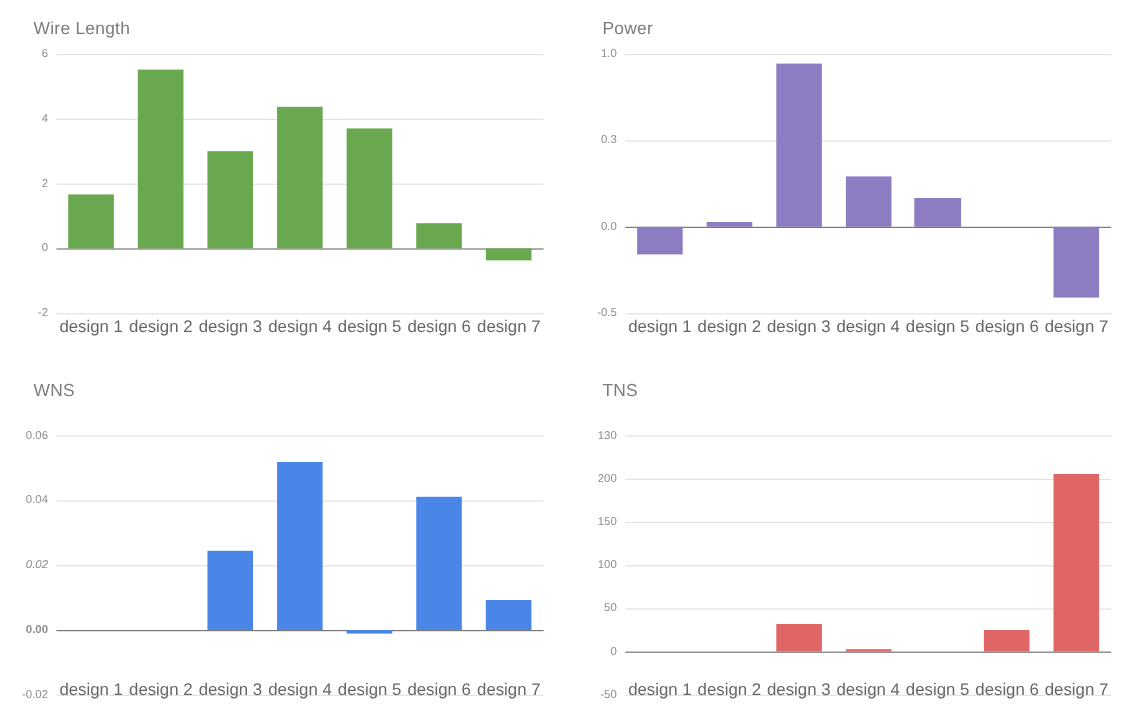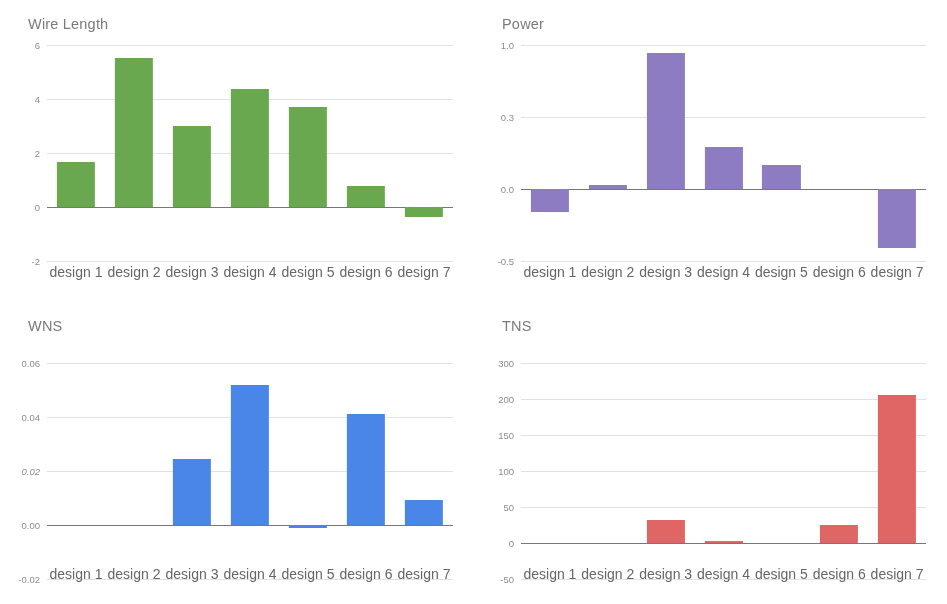--- a/index.html
+++ b/index.html
@@ -208,21 +208,21 @@
           <div class="gl" style="top: 0%;"></div>
           <div class="gl" style="top: 25%;"></div>
           <div class="gl" style="top: 50%;"></div>
           <div class="gl zero" style="top: 75%;"></div>
           <div class="gl" style="top: 100%;"></div>
         </div>
       <div class="ylabels">
           <div class="ylab" style="top: 0%;">0.06</div>
           <div class="ylab" style="top: 25%;">0.04</div>
           <div class="ylab" style="top: 50%; font-style: italic;">0.02</div>
-          <div class="ylab" style="top: 75%;">0.00</div>
+          <div class="ylab" style="top: 75%; font-weight: bold;">0.00</div>
           <div class="ylab" style="top: 100%;">-0.02</div>
         </div>
       <div class="bars">
           <div class="bar-slot"></div>
           <div class="bar-slot"></div>
           <div class="bar-slot">
             <div class="bar" title="design 3: 0.0245" style="background: rgb(74, 134, 232); top: 44.375%; height: 30.625%;"></div>
           </div>
           <div class="bar-slot">
             <div class="bar" title="design 4: 0.052" style="background: rgb(74, 134, 232); top: 10%; height: 65%;"></div>
@@ -255,21 +255,21 @@
       <div class="gridlines">
           <div class="gl" style="top: 0%;"></div>
           <div class="gl" style="top: 16.6667%;"></div>
           <div class="gl" style="top: 33.3333%;"></div>
           <div class="gl" style="top: 50%;"></div>
           <div class="gl" style="top: 66.6667%;"></div>
           <div class="gl zero" style="top: 83.3333%;"></div>
           <div class="gl" style="top: 100%;"></div>
         </div>
       <div class="ylabels">
-          <div class="ylab" style="top: 0%;">300</div>
+          <div class="ylab" style="top: 0%;">130</div>
           <div class="ylab" style="top: 16.6667%; text-align: center;">200</div>
           <div class="ylab" style="top: 33.3333%;">150</div>
           <div class="ylab" style="top: 50%;">100</div>
           <div class="ylab" style="top: 66.6667%;">50</div>
           <div class="ylab" style="top: 83.3333%;">0</div>
           <div class="ylab" style="top: 100%;">-50</div>
         </div>
       <div class="bars">
           <div class="bar-slot"></div>
           <div class="bar-slot"></div>

